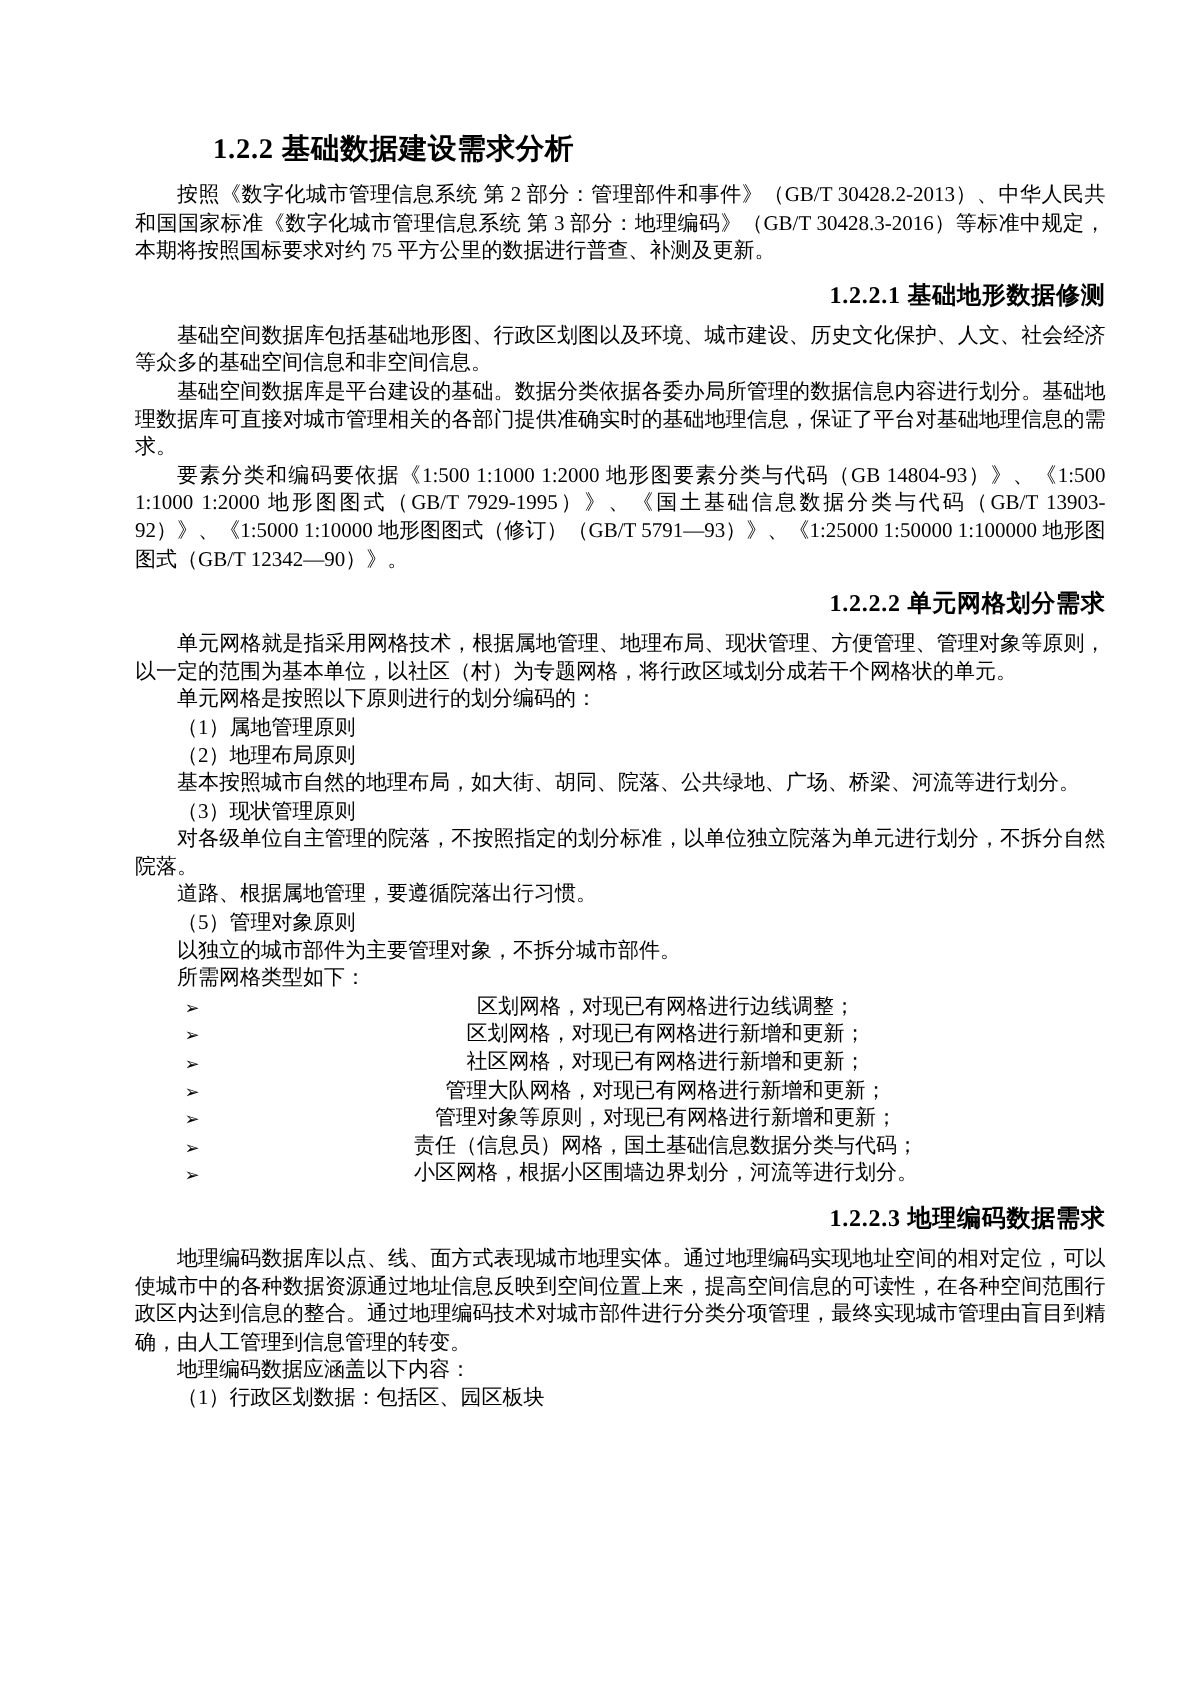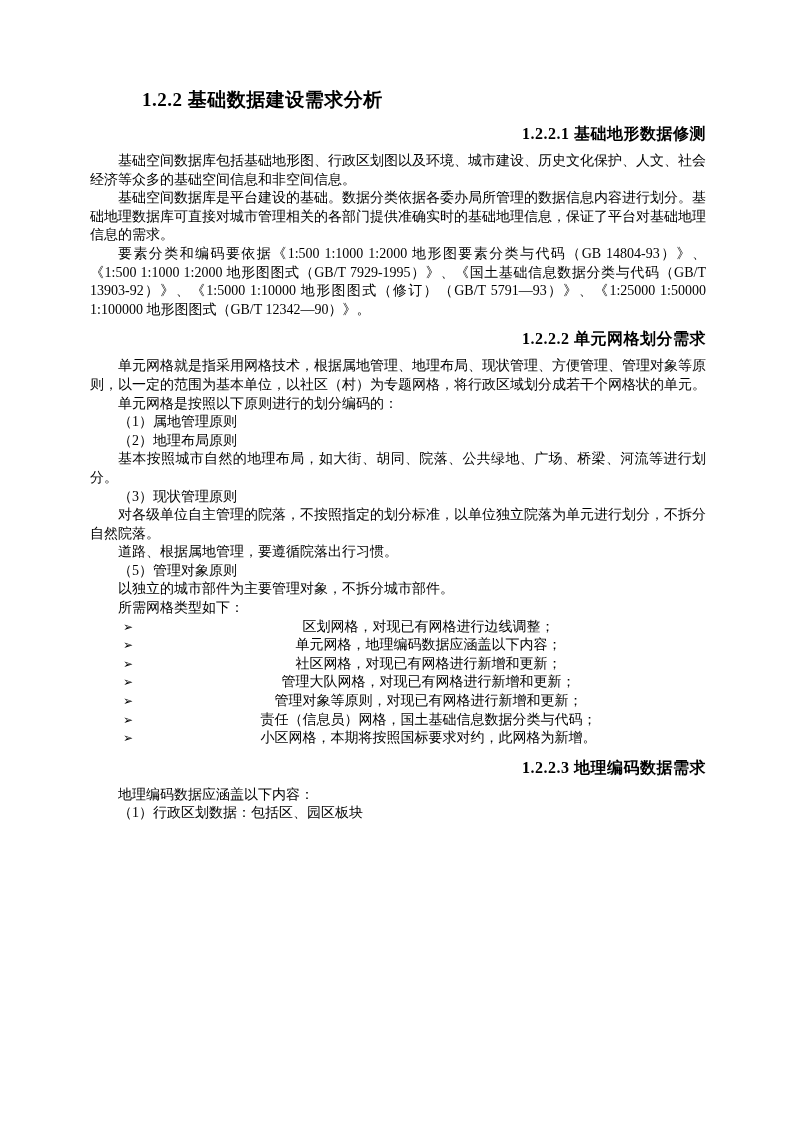--- a/index.html
+++ b/index.html
@@ -10,21 +10,21 @@
     color: #000000;
   }
   .page {
     position: relative;
     width: 793px; height: 1122px;
     background: #ffffff;
     overflow: hidden;
   }
   .content {
     box-sizing: border-box;
-    padding: 86px 87px 0 90px;
+    padding: 86px 56px 0 90px;
   }
   h2.doc-h2 {
     font-size: 19px;
     line-height: 28px;
     font-weight: bold;
     margin: 0 0 8px 52px;
     letter-spacing: 0.5px;
   }
   h3.doc-h3 {
     font-size: 16px;
@@ -63,20 +63,21 @@
   }
 </style>
 </head>
 <body>
 
 <div class="page">
   <div class="content">
 
     <h2 class="doc-h2">1.2.2 基础数据建设需求分析</h2>
 
+    <p class="doc-p">按照《数字化城市管理信息系统 第 2 部分：管理部件和事件》（GB/T 30428.2-2013）、中华人民共和国国家标准《数字化城市管理信息系统 第 3 部分：地理编码》（GB/T 30428.3-2016）等标准中规定，本期将按照国标要求对约 75 平方公里的数据进行普查、补测及更新。</p>
 
     <h3 class="doc-h3">1.2.2.1 基础地形数据修测</h3>
 
     <p class="doc-p">基础空间数据库包括基础地形图、行政区划图以及环境、城市建设、历史文化保护、人文、社会经济等众多的基础空间信息和非空间信息。</p>
     <p class="doc-p">基础空间数据库是平台建设的基础。数据分类依据各委办局所管理的数据信息内容进行划分。基础地理数据库可直接对城市管理相关的各部门提供准确实时的基础地理信息，保证了平台对基础地理信息的需求。</p>
     <p class="doc-p">要素分类和编码要依据《1:500 1:1000 1:2000 地形图要素分类与代码（GB 14804-93）》、《1:500 1:1000 1:2000 地形图图式（GB/T 7929-1995）》、《国土基础信息数据分类与代码（GB/T 13903-92）》、《1:5000 1:10000 地形图图式（修订）（GB/T 5791—93）》、《1:25000 1:50000 1:100000 地形图图式（GB/T 12342—90）》。</p>
 
     <h3 class="doc-h3">1.2.2.2 单元网格划分需求</h3>
 
     <p class="doc-p">单元网格就是指采用网格技术，根据属地管理、地理布局、现状管理、方便管理、管理对象等原则，以一定的范围为基本单位，以社区（村）为专题网格，将行政区域划分成若干个网格状的单元。</p>
@@ -97,43 +98,44 @@
 
     <p class="doc-p">所需网格类型如下：</p>
 
     <ul class="grid-list">
       <li>
         <span class="bullet">➢</span>
         <span class="li-text">区划网格，对现已有网格进行边线调整；</span>
       </li>
       <li>
         <span class="bullet">➢</span>
-        <span class="li-text">单元网格，地理编码数据应涵盖以下内容；</span>
+        <span class="li-text">区划网格，对现已有网格进行新增和更新；</span>
       </li>
       <li>
         <span class="bullet">➢</span>
         <span class="li-text">社区网格，对现已有网格进行新增和更新；</span>
       </li>
       <li>
         <span class="bullet">➢</span>
         <span class="li-text">管理大队网格，对现已有网格进行新增和更新；</span>
       </li>
       <li>
         <span class="bullet">➢</span>
         <span class="li-text">管理对象等原则，对现已有网格进行新增和更新；</span>
       </li>
       <li>
         <span class="bullet">➢</span>
         <span class="li-text">责任（信息员）网格，国土基础信息数据分类与代码；</span>
       </li>
       <li>
         <span class="bullet">➢</span>
-        <span class="li-text">小区网格，本期将按照国标要求对约，此网格为新增。</span>
+        <span class="li-text">小区网格，根据小区围墙边界划分，河流等进行划分。</span>
       </li>
     </ul>
 
     <h3 class="doc-h3">1.2.2.3 地理编码数据需求</h3>
 
+    <p class="doc-p">地理编码数据库以点、线、面方式表现城市地理实体。通过地理编码实现地址空间的相对定位，可以使城市中的各种数据资源通过地址信息反映到空间位置上来，提高空间信息的可读性，在各种空间范围行政区内达到信息的整合。通过地理编码技术对城市部件进行分类分项管理，最终实现城市管理由盲目到精确，由人工管理到信息管理的转变。</p>
     <p class="doc-p">地理编码数据应涵盖以下内容：</p>
     <p class="doc-p">（1）行政区划数据：包括区、园区板块</p>
 
   </div>
 </div>
 
 </body></html>

